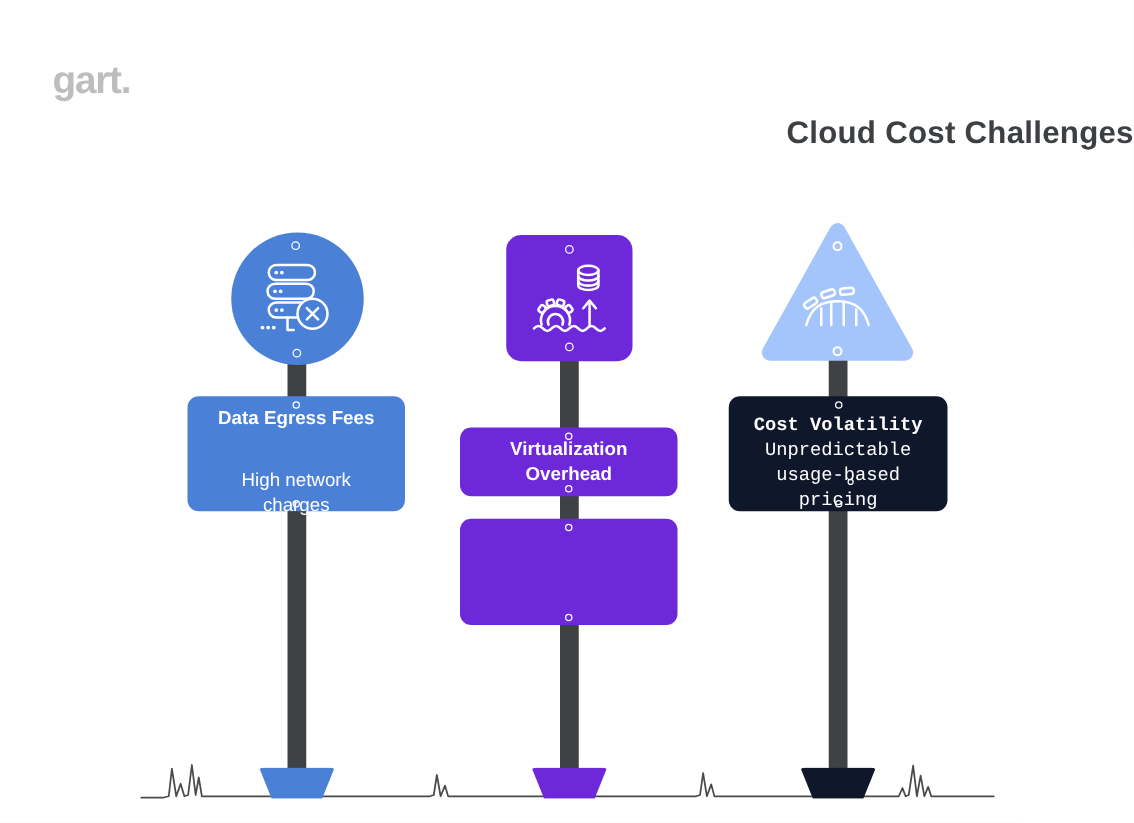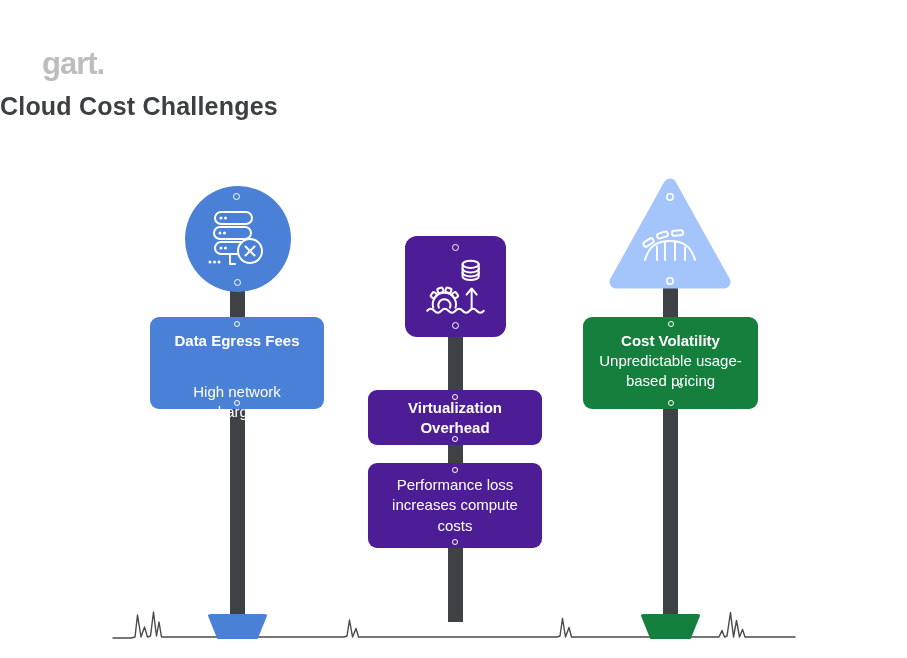--- a/index.html
+++ b/index.html
@@ -1,32 +1,32 @@
 <!DOCTYPE html>
 <html><head>
 <meta charset="utf-8">
 <style>
   html,body{margin:0;padding:0;}
   body{font-family:"Liberation Sans", sans-serif; background:#f4f4f4;}
   .canvas{position:relative; width:907px; height:658px; background:#ffffff; overflow:hidden; margin:0 auto;}
 
   .logo{position:absolute; left:42px; top:46px; font-size:31px; font-weight:700; letter-spacing:-1px; color:#bdbdbd;}
-  .title{position:absolute; left:0; right:0; top:92px; margin:0; text-align:left; font-size:25px; font-weight:700; color:#3d4043; letter-spacing:0.2px;}
+  .title{position:absolute; left:0; right:0; top:92px; margin:0; text-align:right; font-size:25px; font-weight:700; color:#3d4043; letter-spacing:0.2px;}
 
   .pole{position:absolute; width:15px; background:#3f4245; z-index:1;}
 
   .shape-circle{position:absolute; width:106px; height:106px; border-radius:50%; z-index:2;}
   .shape-square{position:absolute; width:101px; height:101px; border-radius:12px; z-index:2;}
   .shape-triangle{position:absolute; z-index:2;}
 
   .sign{position:absolute; border-radius:9px; z-index:2; color:#ffffff; display:flex; flex-direction:column; align-items:center; text-align:center; box-sizing:border-box;}
   .sign-title{font-size:15px; font-weight:700; line-height:1.3;}
   .sign-body{font-size:15px; font-weight:400; line-height:1.35;}
 
-  .c1{background:#4a80d6;} .c2{background:#4c1d95;margin-top:48px;} .c3{background:#15803d;}
+  .c1{background:#4a80d6;justify-content:center;} .c2{background:#6d28d9;} .c3{background:#0f172a;font-family:Liberation Mono, monospace;}
 
   .bolt{position:absolute; width:7px; height:7px; border:1.6px solid #ffffff; border-radius:50%; box-sizing:border-box; z-index:3;}
   .bolt-sm{width:6px; height:6px; border-width:1.4px;}
 
   .base{position:absolute; width:63px; height:25px; z-index:2; clip-path:polygon(2% 0%, 98% 0%, 82% 100%, 18% 100%); border-radius:5px;}
 
   .ground{position:absolute; left:0; top:606px; z-index:0;}
 
   .icon-svg{position:absolute; display:block;}
   .icon-stroke{fill:none; stroke:#ffffff; stroke-width:2; stroke-linecap:round; stroke-linejoin:round;}
@@ -113,21 +113,20 @@
     </div>
 
     <div class="sign c2" style="left:368px; top:342px; width:174px; height:55px; justify-content:center;">
       <span class="bolt bolt-sm" style="left:84px; top:3.5px;"></span>
       <div class="sign-title" style="width:130px;">Virtualization Overhead</div>
       <span class="bolt bolt-sm" style="left:84px; top:46px;"></span>
     </div>
 
     <div class="sign c2" style="left:368px; top:415px; width:174px; height:85px; justify-content:center;">
       <span class="bolt bolt-sm" style="left:84px; top:4px;"></span>
-      <div class="sign-body" style="width:152px;">Performance loss increases compute costs</div>
       <span class="bolt bolt-sm" style="left:84px; top:76px;"></span>
     </div>
 
     <div class="base c2" style="left:424px; top:614px;"></div>
   </div>
 
   <div>
     <div class="pole" style="left:663px; top:286px; height:336px;"></div>
 
     <div class="shape-triangle" style="left:605px; top:176px; width:130px; height:116px;">

